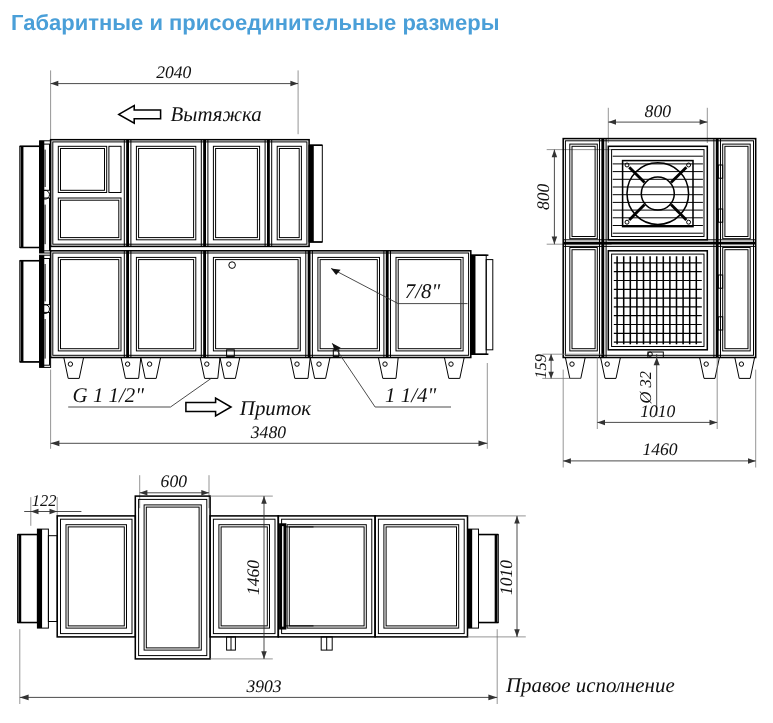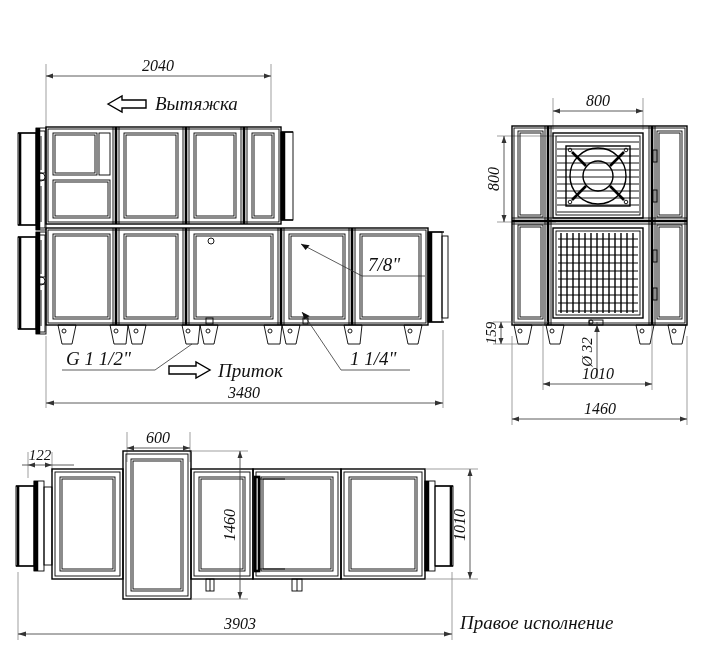--- a/index.html
+++ b/index.html
@@ -55,20 +55,21 @@
   .thick { stroke-width: 2.6; }
   .fat { stroke-width: 4.5; }
   .dimline { stroke: #333; stroke-width: 0.8; fill: none; }
   .extline { stroke: #777; stroke-width: 0.7; fill: none; }
 </style>
 </head>
 <body>
 
 <div id="page">
 
+  <div id="title">Габаритные и присоединительные размеры</div>
 
   <svg id="drawing" width="703" height="657" viewBox="0 0 703 657">
 
     <g>
 
       <g>
         <line class="extline" x1="46" y1="64" x2="46" y2="128"></line>
         <line class="extline" x1="271" y1="64" x2="271" y2="122"></line>
         <line class="dimline" x1="46" y1="76" x2="271" y2="76"></line>
         <path d="M46 76 l7 -2.5 l0 5 z" fill="#333"></path>

